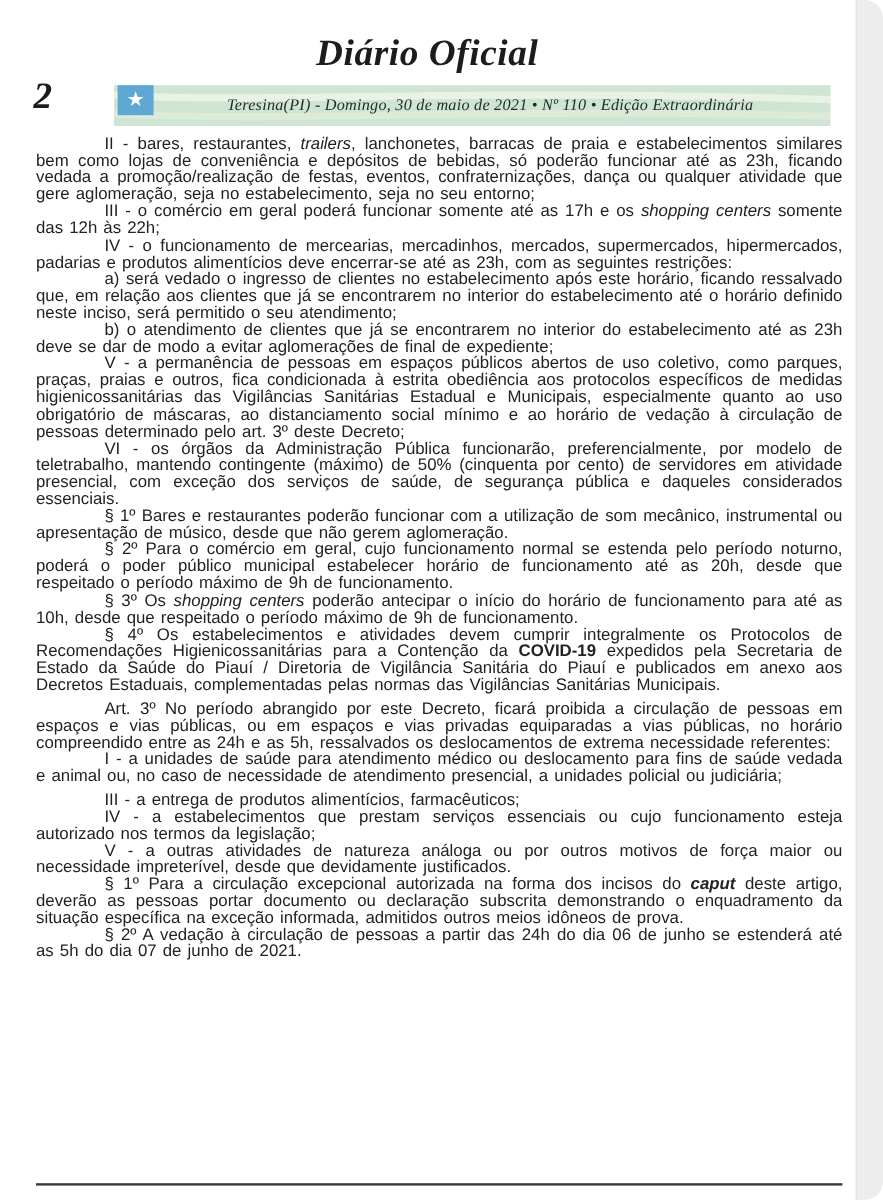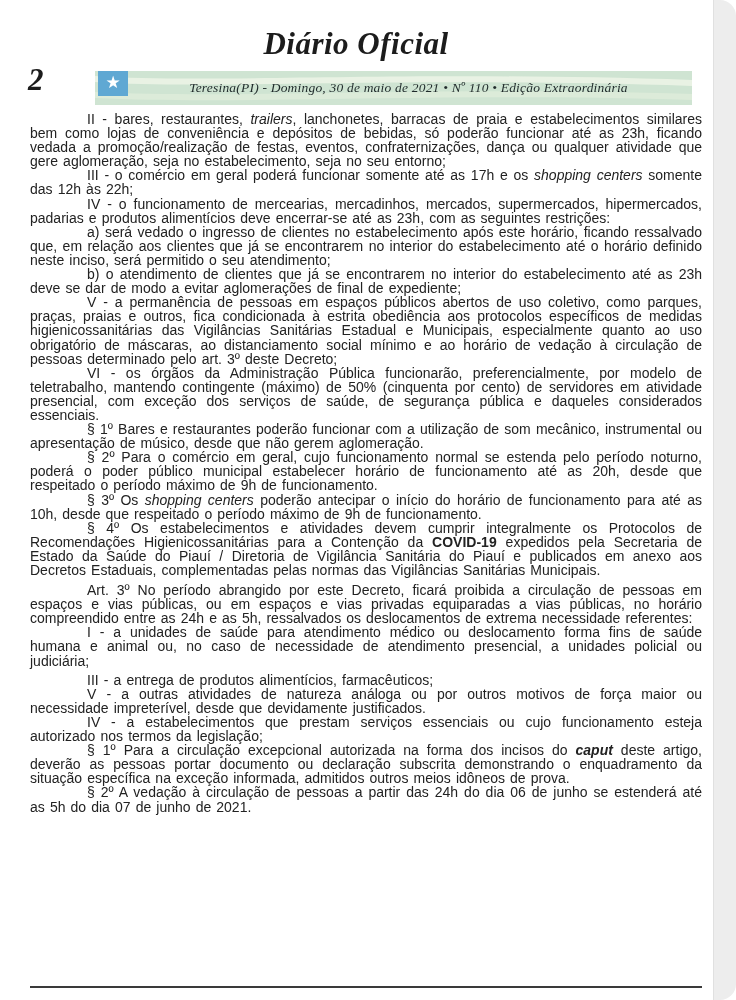--- a/index.html
+++ b/index.html
@@ -85,23 +85,23 @@
       <p class="para"><span>IV - o funcionamento de mercearias, mercadinhos, mercados, supermercados, hipermercados, padarias e produtos alimentícios deve encerrar-se até as 23h, com as seguintes restrições:</span></p>
       <p class="para"><span>a) será vedado o ingresso de clientes no estabelecimento após este horário, ficando ressalvado que, em relação aos clientes que já se encontrarem no interior do estabelecimento até o horário definido neste inciso, será permitido o seu atendimento;</span></p>
       <p class="para"><span>b) o atendimento de clientes que já se encontrarem no interior do estabelecimento até as 23h deve se dar de modo a evitar aglomerações de final de expediente;</span></p>
       <p class="para"><span>V - a permanência de pessoas em espaços públicos abertos de uso coletivo, como parques, praças, praias e outros, fica condicionada à estrita obediência aos protocolos específicos de medidas higienicossanitárias das Vigilâncias Sanitárias Estadual e Municipais, especialmente quanto ao uso obrigatório de máscaras, ao distanciamento social mínimo e ao horário de vedação à circulação de pessoas determinado pelo art. 3º deste Decreto;</span></p>
       <p class="para"><span>VI - os órgãos da Administração Pública funcionarão, preferencialmente, por modelo de teletrabalho, mantendo contingente (máximo) de 50% (cinquenta por cento) de servidores em atividade presencial, com exceção dos serviços de saúde, de segurança pública e daqueles considerados essenciais.</span></p>
       <p class="para"><span>§ 1º Bares e restaurantes poderão funcionar com a utilização de som mecânico, instrumental ou apresentação de músico, desde que não gerem aglomeração.</span></p>
       <p class="para"><span>§ 2º Para o comércio em geral, cujo funcionamento normal se estenda pelo período noturno, poderá o poder público municipal estabelecer horário de funcionamento até as 20h, desde que respeitado o período máximo de 9h de funcionamento.</span></p>
       <p class="para"><span>§ 3º Os </span><span class="it">shopping centers</span><span> poderão antecipar o início do horário de funcionamento para até as 10h, desde que respeitado o período máximo de 9h de funcionamento.</span></p>
       <p class="para"><span>§ 4º Os estabelecimentos e atividades devem cumprir integralmente os Protocolos de Recomendações Higienicossanitárias para a Contenção da </span><span class="bd">COVID-19</span><span> expedidos pela Secretaria de Estado da Saúde do Piauí / Diretoria de Vigilância Sanitária do Piauí e publicados em anexo aos Decretos Estaduais, complementadas pelas normas das Vigilâncias Sanitárias Municipais.</span></p>
       <p class="para gap-large"><span>Art. 3º No período abrangido por este Decreto, ficará proibida a circulação de pessoas em espaços e vias públicas, ou em espaços e vias privadas equiparadas a vias públicas, no horário compreendido entre as 24h e as 5h, ressalvados os deslocamentos de extrema necessidade referentes:</span></p>
-      <p class="para"><span>I - a unidades de saúde para atendimento médico ou deslocamento forma fins de saúde humana e animal ou, no caso de necessidade de atendimento presencial, a unidades policial ou judiciária;</span></p>
+      <p class="para"><span>I - a unidades de saúde para atendimento médico ou deslocamento para fins de saúde vedada e animal ou, no caso de necessidade de atendimento presencial, a unidades policial ou judiciária;</span></p>
       <p class="para gap-small"><span>III - a entrega de produtos alimentícios, farmacêuticos;</span></p>
+      <p class="para"><span>IV - a estabelecimentos que prestam serviços essenciais ou cujo funcionamento esteja autorizado nos termos da legislação;</span></p>
       <p class="para"><span>V - a outras atividades de natureza análoga ou por outros motivos de força maior ou necessidade impreterível, desde que devidamente justificados.</span></p>
-      <p class="para"><span>IV - a estabelecimentos que prestam serviços essenciais ou cujo funcionamento esteja autorizado nos termos da legislação;</span></p>
       <p class="para"><span>§ 1º Para a circulação excepcional autorizada na forma dos incisos do </span><span class="it bd">caput</span><span> deste artigo, deverão as pessoas portar documento ou declaração subscrita demonstrando o enquadramento da situação específica na exceção informada, admitidos outros meios idôneos de prova.</span></p>
       <p class="para"><span>§ 2º A vedação à circulação de pessoas a partir das 24h do dia 06 de junho se estenderá até as 5h do dia 07 de junho de 2021.</span></p>
     </div>
 
   <div class="bottom-rule"></div>
 
 </div>
 
 </body></html>

